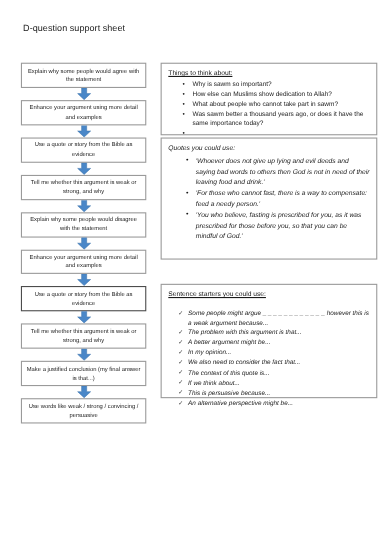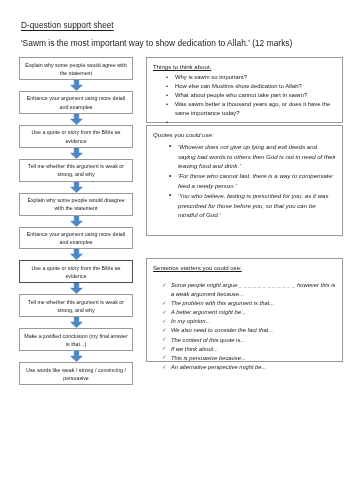--- a/index.html
+++ b/index.html
@@ -22,21 +22,20 @@
     background: #ffffff;
   }
 
   
   .doc-title {
     position: absolute;
     left: 21px;
     top: 21px;
     font-size: 8.2px;
     line-height: 10px;
-    text-decoration: underline;
     text-underline-offset: 1.5px;
     letter-spacing: 0.05px;
     white-space: nowrap;
   }
   .doc-subtitle {
     position: absolute;
     left: 21px;
     top: 38px;
     font-size: 8.4px;
     line-height: 11px;
@@ -180,21 +179,20 @@
     font-style: normal;
     color: #3a3a3a;
   }
 </style>
 </head>
 <body>
 
 <div class="page">
 
   <div class="doc-title">D-question support sheet</div>
-  <div class="doc-subtitle">'Sawm is the most important way to show dedication to Allah.' (12 marks)</div>
 
   <div class="flow" id="flow-column">
       <div class="flow-box">Explain why some people would agree with the statement</div>
       <div class="flow-arrow">
         <svg width="13" height="11" viewBox="0 0 13 11">
           <path d="M4.2 0 H8.8 V5.1 H12.4 L6.5 10.6 L0.6 5.1 H4.2 Z" fill="#4A87C8" stroke="#3C74AD" stroke-width="0.5"></path>
         </svg>
       </div>
       <div class="flow-box">Enhance your argument using more detail and examples</div>
       <div class="flow-arrow">

